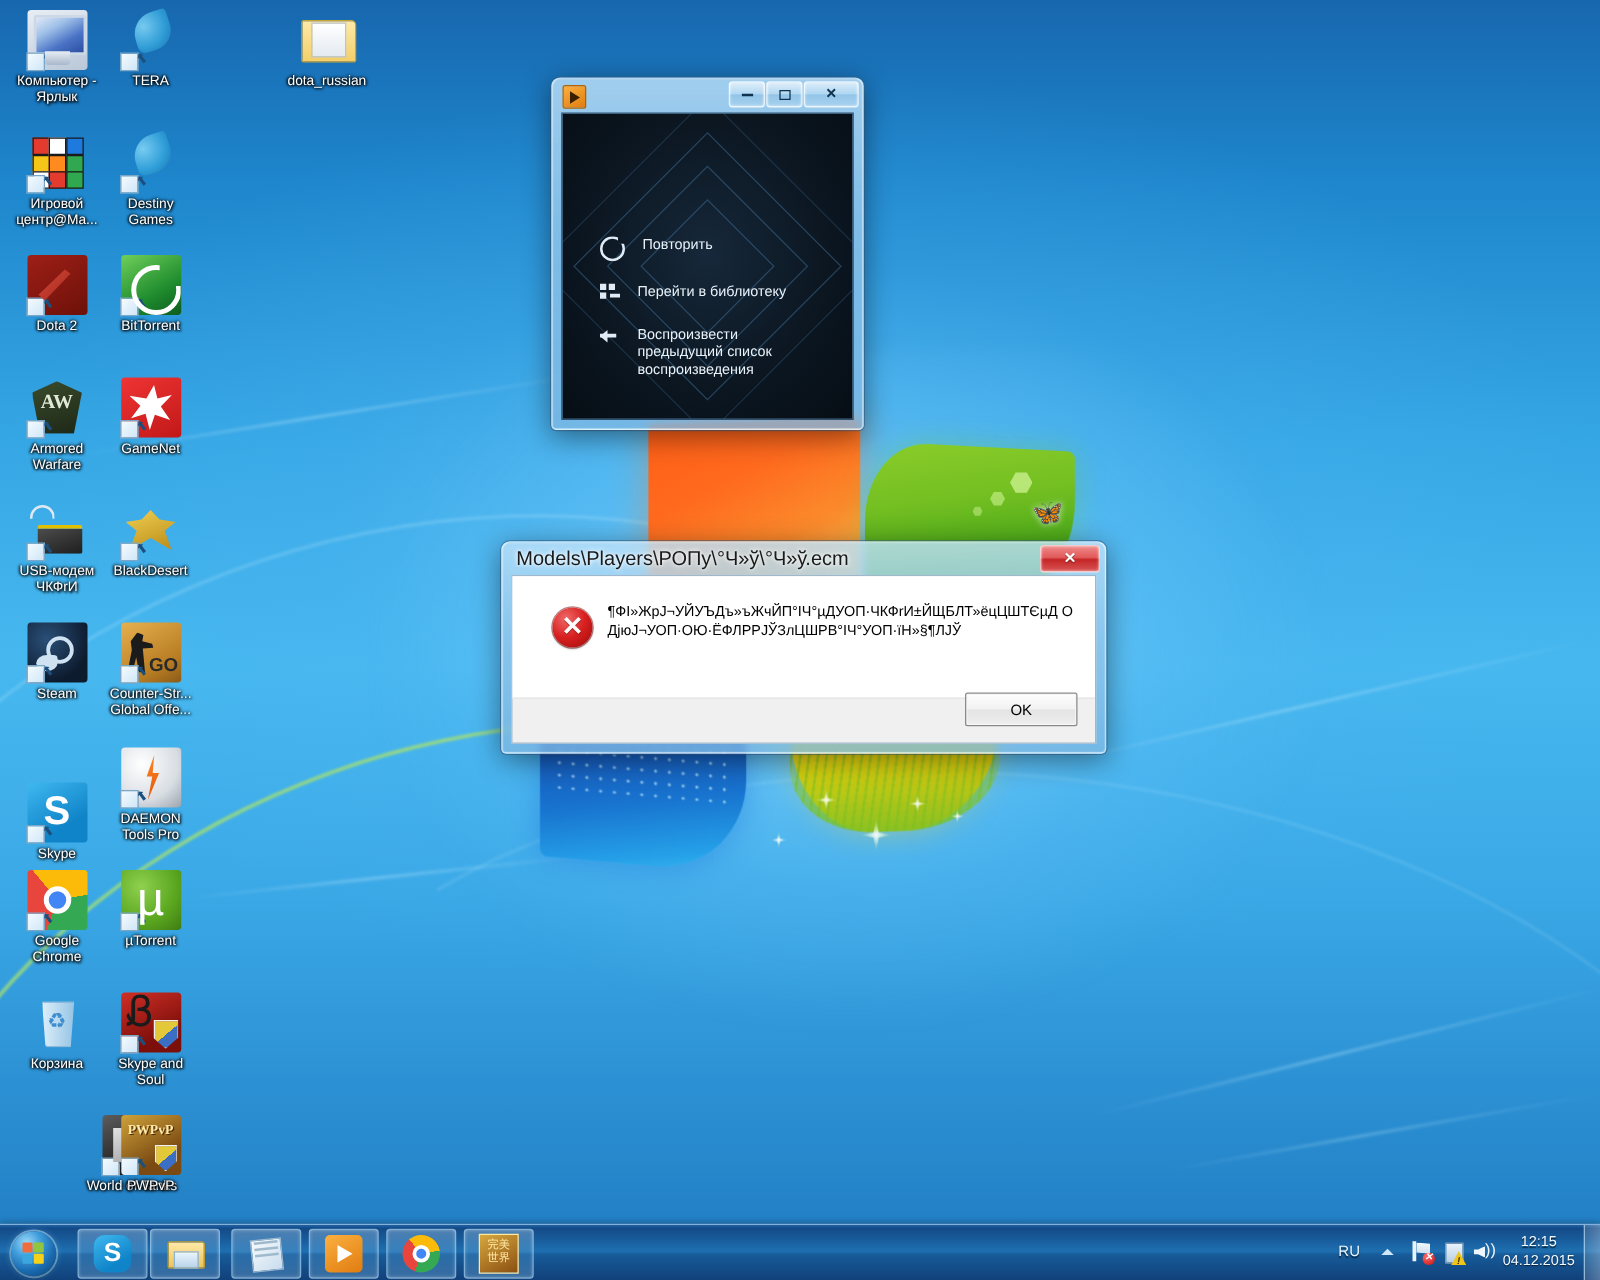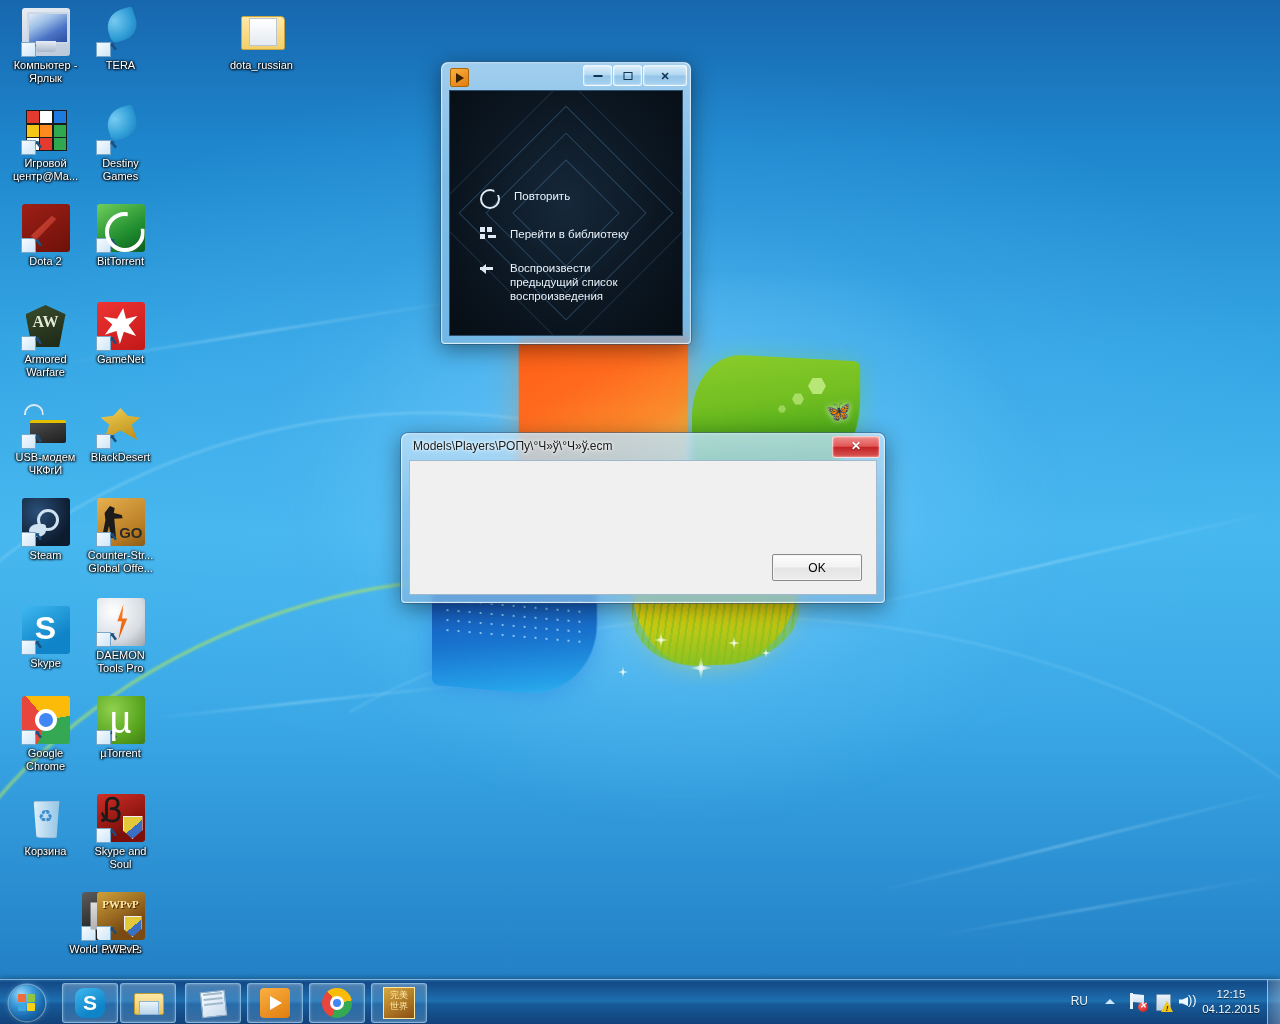--- a/index.html
+++ b/index.html
@@ -396,21 +396,21 @@
   .ic-lib .sq { position:absolute; background:#dfeaf4; }
   .ic-arrow { }
   .ic-arrow:before { content:""; position:absolute; left:0; top:6px; width:13px; height:3px; background:#dfeaf4; }
   .ic-arrow:after { content:""; position:absolute; left:0; top:2.5px; border-right:6px solid #dfeaf4; border-top:5px solid transparent; border-bottom:5px solid transparent; }
 
   
   #dlg { left: 401px; top: 433px; width: 482px; height: 168px; }
   #dlg .titlebar { position:absolute; left:0; top:0; right:0; height: 26px; }
   #dlg .dlg-title {
     position:absolute; left: 11px; top: 5px;
-    font-size: 12px; color: #1a1a1a;
+    font-size: 16px; color: #1a1a1a;
     font-family:"Liberation Sans", sans-serif;
     text-shadow: 0 0 3px rgba(255,255,255,0.95), 0 0 5px rgba(255,255,255,0.85);
     white-space: nowrap;
   }
   #dlg .closebtn {
     position:absolute; right: 4px; top: 2px;
     width: 46px; height: 20px;
     background: linear-gradient(to bottom, #f08a8a 0%, #e05858 46%, #c42424 52%, #d95555 100%);
     border: 1px solid rgba(255,255,255,0.7);
     border-radius: 3px;
@@ -669,21 +669,21 @@
           <span class="shortcut-ovl"></span>
         </div>
         <div class="lbl">Steam</div>
       </div>
       <div class="dicon" style="left: 83px; top: 498px;">
         <div class="img ico-csgo">
           <span class="shortcut-ovl"></span>
         </div>
         <div class="lbl">Counter-Str... Global Offe...</div>
       </div>
-      <div class="dicon" style="left: 8px; top: 606px;">
+      <div class="dicon" style="left: 8px; top: 626px;">
         <div class="img ico-skype">
           <span class="shortcut-ovl"></span>
         </div>
         <div class="lbl">Skype</div>
       </div>
       <div class="dicon" style="left: 83px; top: 598px;">
         <div class="img ico-daemon">
           <span class="shortcut-ovl"></span>
         </div>
         <div class="lbl">DAEMON Tools Pro</div>
@@ -766,20 +766,24 @@
       </div>
     </div>
   </div>
 
   <div class="aero-frame" id="dlg">
     <div class="titlebar">
       <div class="dlg-title">Models\Players\РОПу\°Ч»ў\°Ч»ў.ecm</div>
       <div class="closebtn"></div>
     </div>
     <div class="body">
+      <div class="msgarea">
+        <div class="err-icon"></div>
+        <div class="msgtext">¶ФI»ЖpJ¬УЙУЪДъ»ъЖчЙП°IЧ°µДУОП·ЧКФrИ±ЙЩБЛТ»ёцЦШТЄµД ОДјюJ¬УОП·ОЮ·ЁФЛРРЈЎЗлЦШРВ°IЧ°УОП·їН»§¶ЛЈЎ</div>
+      </div>
       <div class="okbtn">OK</div>
     </div>
   </div>
 
   <div id="taskbar">
     <div id="startbtn">
       <div id="startorb">
         <span class="orb-flag">
           <i class="orb-q" style="left:0;top:0;background:#f06c3a;"></i>
           <i class="orb-q" style="left:9px;top:0;background:#8ec63f;"></i>

